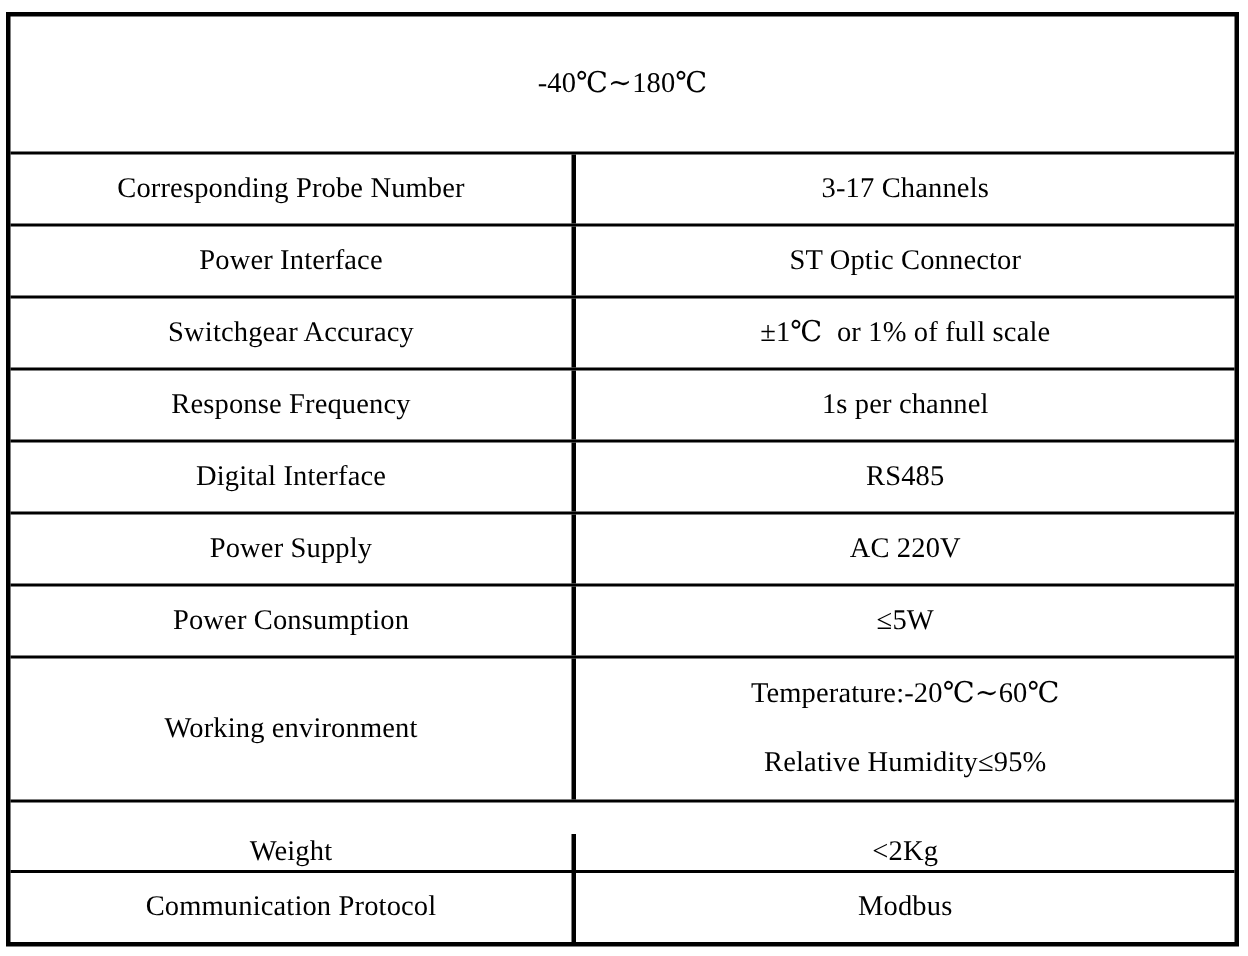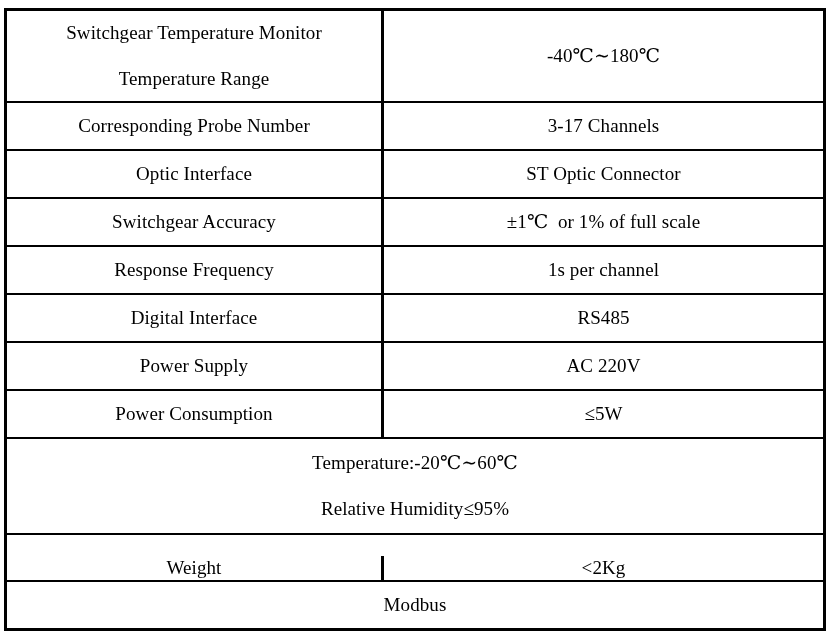--- a/index.html
+++ b/index.html
@@ -50,41 +50,37 @@
   .cell.multiline { gap: 22px; }
   .line { white-space: pre; }
 </style>
 </head>
 <body>
 
 <div class="screen">
   <div class="spec-table">
 
     <div class="row h-first">
-      <div class="cell label multiline">
-        <div class="line">Switchgear Temperature Monitor</div>
-        <div class="line">Temperature Range</div>
-      </div>
       <div class="cell value">
         <div class="line">-40℃∼180℃</div>
       </div>
     </div>
 
     <div class="row h-std">
       <div class="cell label">
         <div class="line">Corresponding Probe Number</div>
       </div>
       <div class="cell value">
         <div class="line">3-17 Channels</div>
       </div>
     </div>
 
     <div class="row h-std">
       <div class="cell label">
-        <div class="line">Optic Interface</div>
+        <div class="line">Power Interface</div>
       </div>
       <div class="cell value">
         <div class="line">ST Optic Connector</div>
       </div>
     </div>
 
     <div class="row h-std">
       <div class="cell label">
         <div class="line">Switchgear Accuracy</div>
       </div>
@@ -123,35 +119,41 @@
     <div class="row h-std">
       <div class="cell label">
         <div class="line">Power Consumption</div>
       </div>
       <div class="cell value">
         <div class="line">≤5W</div>
       </div>
     </div>
 
     <div class="row h-tall">
+      <div class="cell label">
+        <div class="line">Working environment</div>
+      </div>
       <div class="cell value multiline">
         <div class="line">Temperature:-20℃∼60℃</div>
         <div class="line">Relative Humidity≤95%</div>
       </div>
     </div>
 
     <div class="row h-w">
       <div class="cell label">
         <div class="line">Weight</div>
       </div>
       <div class="cell value">
         <div class="line">&lt;2Kg</div>
       </div>
     </div>
 
     <div class="row h-last">
+      <div class="cell label">
+        <div class="line">Communication Protocol</div>
+      </div>
       <div class="cell value">
         <div class="line">Modbus</div>
       </div>
     </div>
 
   </div>
 </div>
 
 </body></html>

